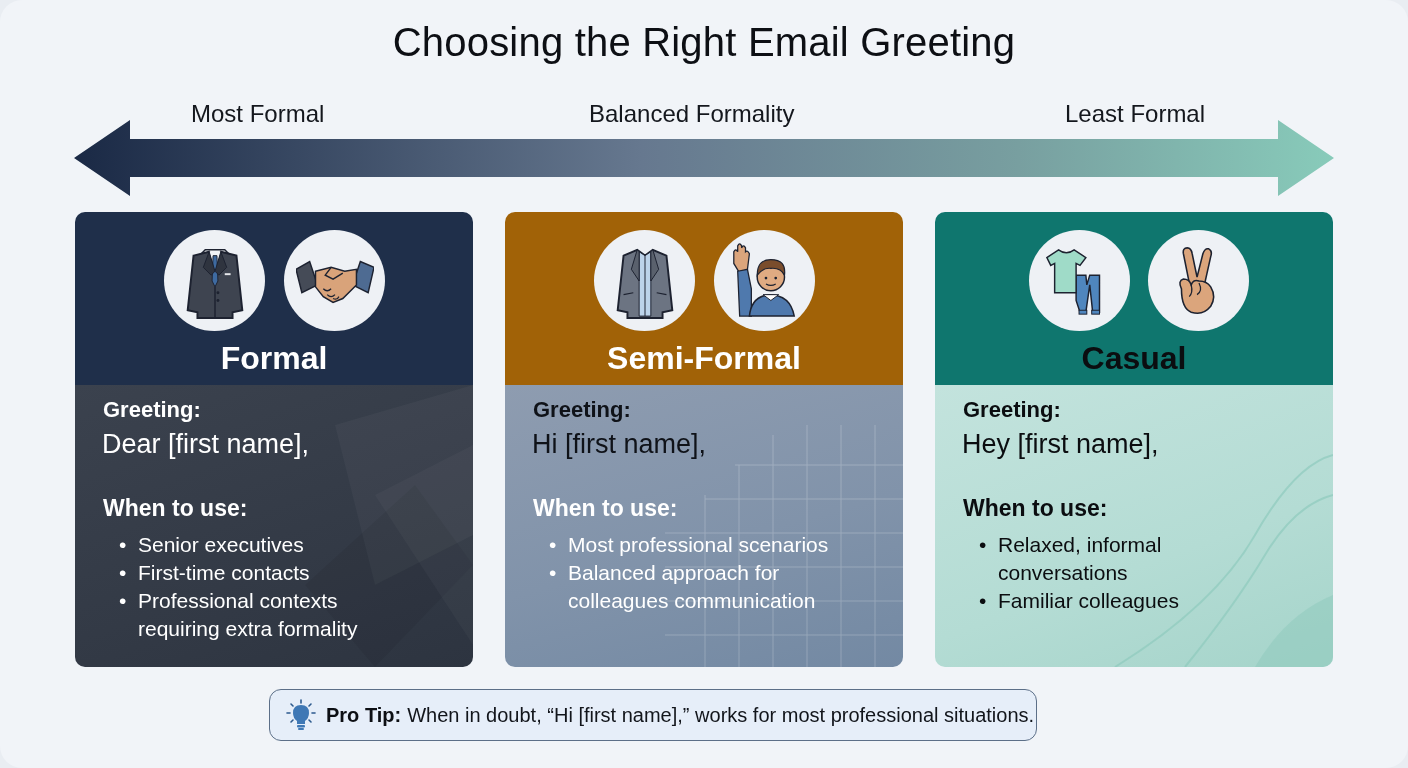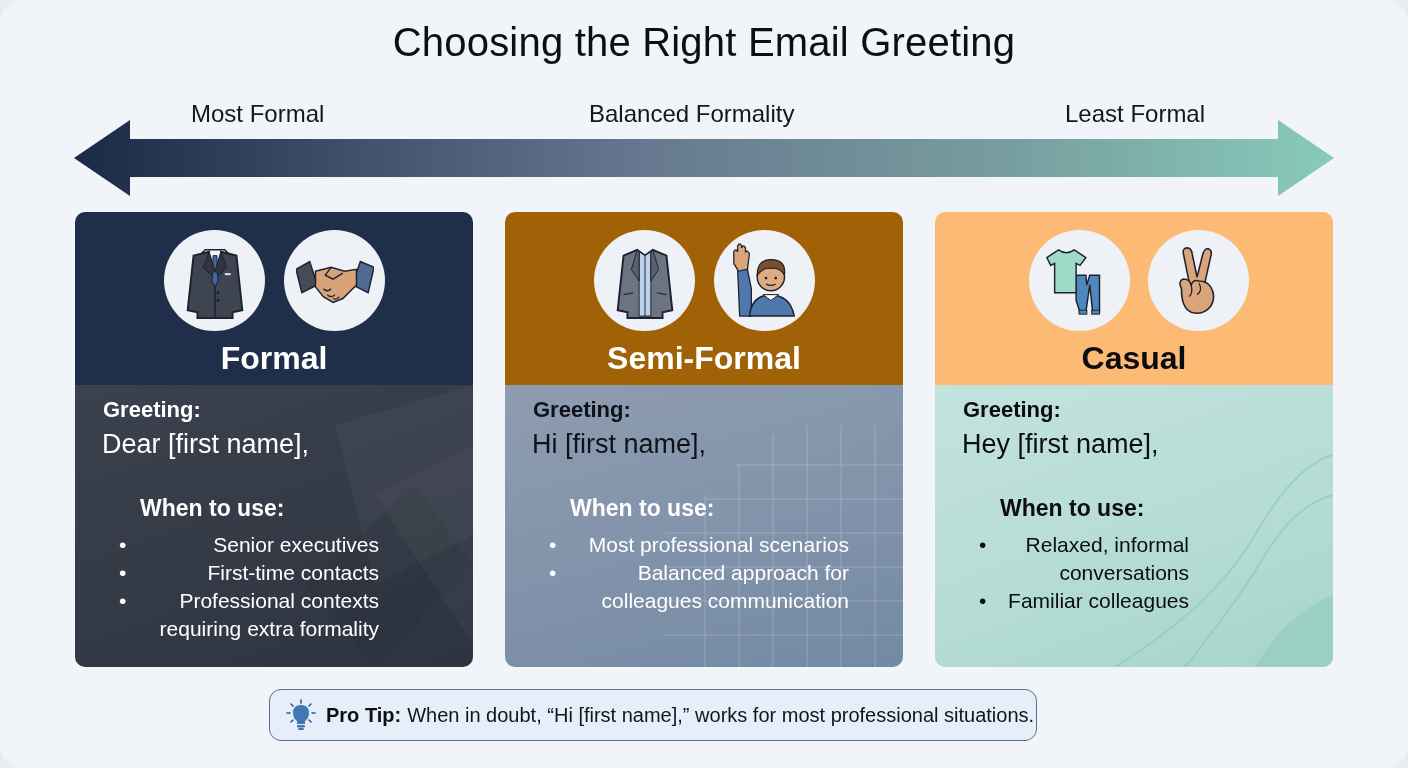--- a/index.html
+++ b/index.html
@@ -31,36 +31,35 @@
   .card {
     position: absolute; top: 212px; width: 398px; height: 455px;
     border-radius: 10px; overflow: hidden;
   }
   .card-top {
     position: absolute; left: 0; top: 0; width: 100%; height: 173px;
   }
   .card-bottom {
     position: absolute; left: 0; top: 173px; width: 100%; height: 282px;
     overflow: hidden;
-    text-align: right;
   }
   .icon-circle {
     position: absolute; top: 18px; width: 101px; height: 101px; border-radius: 50%;
     background: #eef1f5;
     display: flex; align-items: center; justify-content: center;
   }
   .icon-circle svg { width: 78px; height: 78px; }
   .card-title {
     position: absolute; left: 0; top: 128px; width: 100%; text-align: center;
     font-size: 32px; font-weight: 700;
   }
   .lbl { position: absolute; left: 28px; font-size: 22px; font-weight: 700; }
   .lbl-greeting { top: 12px; }
   .greet-value { position: absolute; left: 27px; top: 44px; font-size: 27px; font-weight: 400; }
-  .lbl-when { top: 110px; font-size: 23px; margin-left: 37px; }
+  .lbl-when { top: 110px; font-size: 23px; }
   .bullets { position: absolute; left: 44px; top: 146px; list-style: none; }
   .bullets li {
     position: relative; font-size: 21px; line-height: 28px; padding-left: 19px;
   }
   .bullets li::before {
     content: "\2022"; position: absolute; left: 0; top: 0;
   }
   .deco { position: absolute; left: 0; top: 0; width: 100%; height: 100%; }
   
   .card-formal { left: 75px; }
@@ -69,21 +68,21 @@
   .card-formal .card-title, .card-formal .lbl, .card-formal .greet-value, .card-formal .bullets li { color: #ffffff; }
   
   .card-semi { left: 505px; }
   .card-semi .card-top { background: #a16207; }
   .card-semi .card-bottom { background: linear-gradient(165deg, #8e9cb0 0%, #8193aa 55%, #7389a3 100%); }
   .card-semi .card-title { color: #ffffff; }
   .card-semi .lbl-greeting, .card-semi .greet-value { color: #0f1218; }
   .card-semi .lbl-when, .card-semi .bullets li { color: #ffffff; }
   
   .card-casual { left: 935px; }
-  .card-casual .card-top { background: #fdba74; padding-left: 44px; }
+  .card-casual .card-top { background: #0f766e; padding-left: 44px; }
   .card-casual .card-bottom { background: linear-gradient(160deg, #c3e3dd 0%, #b4dcd4 60%, #a5d4ca 100%); }
   .card-casual .card-title, .card-casual .lbl, .card-casual .greet-value, .card-casual .bullets li { color: #0b0d10; }
 
   .tip {
     position: absolute; left: 269px; top: 689px; width: 768px; height: 52px;
     border: 1.5px solid #5c6f88; border-radius: 12px;
     background: #e6eef9;
     display: flex; align-items: center; padding-left: 16px;
   }
   .tip-icon { width: 30px; height: 32px; margin-right: 10px; }

